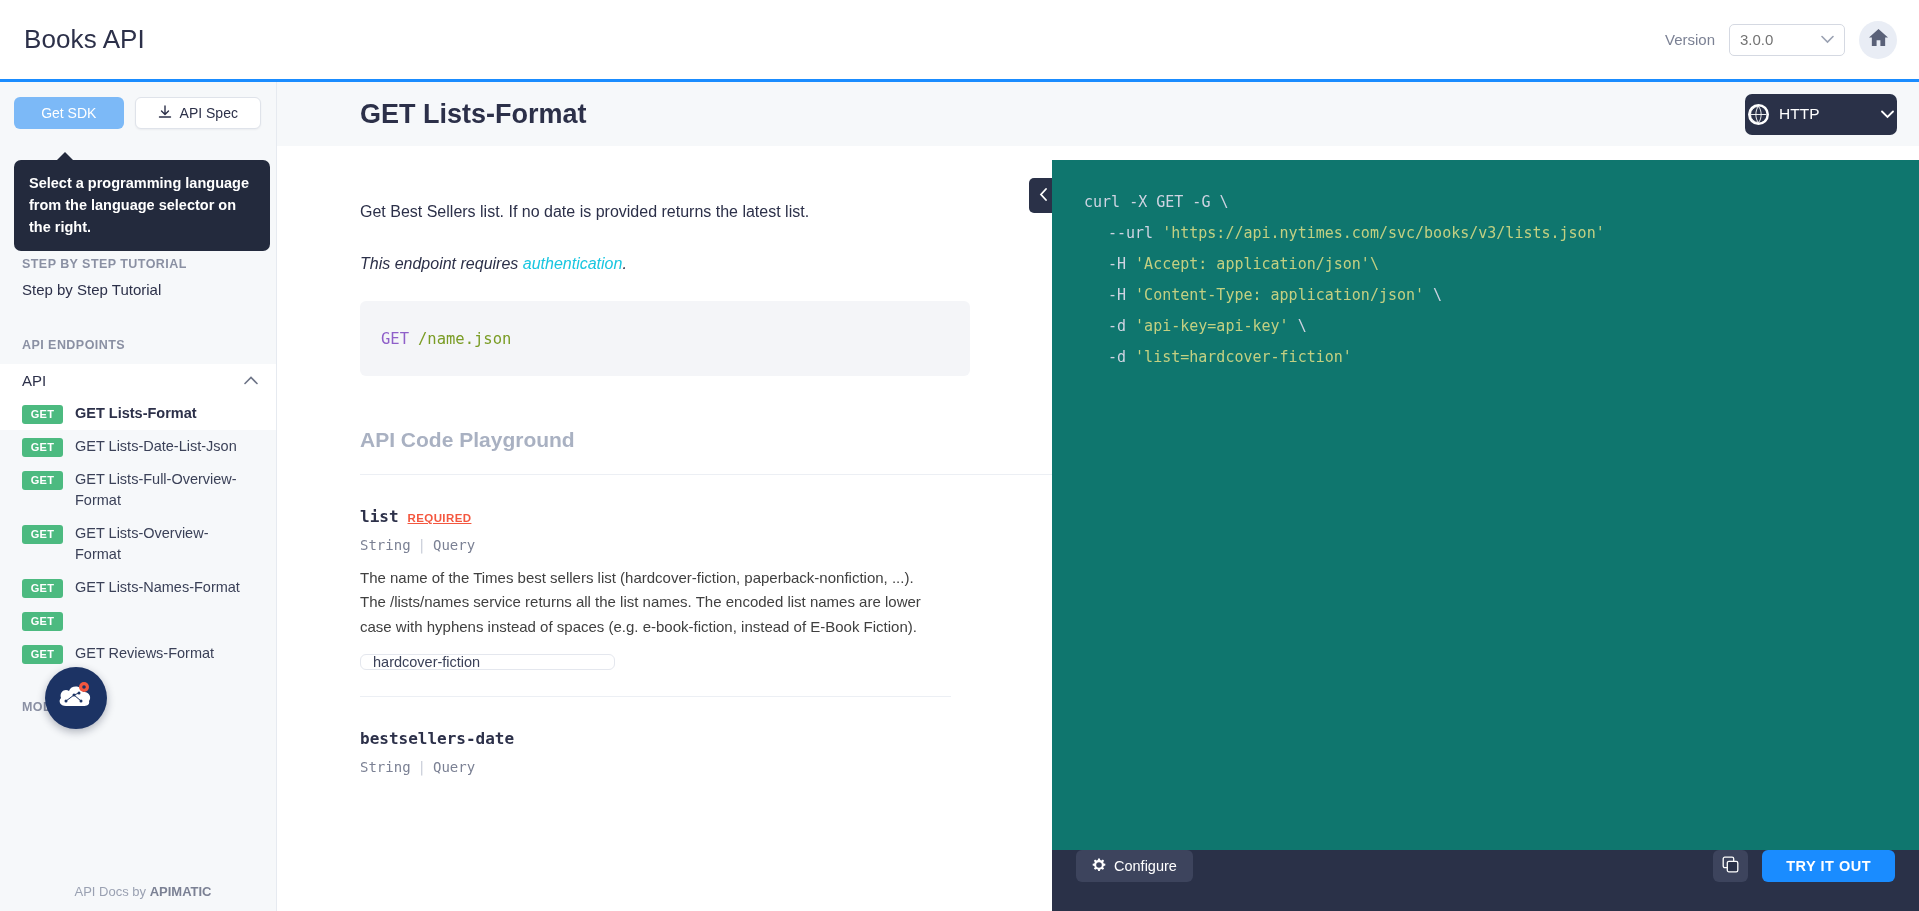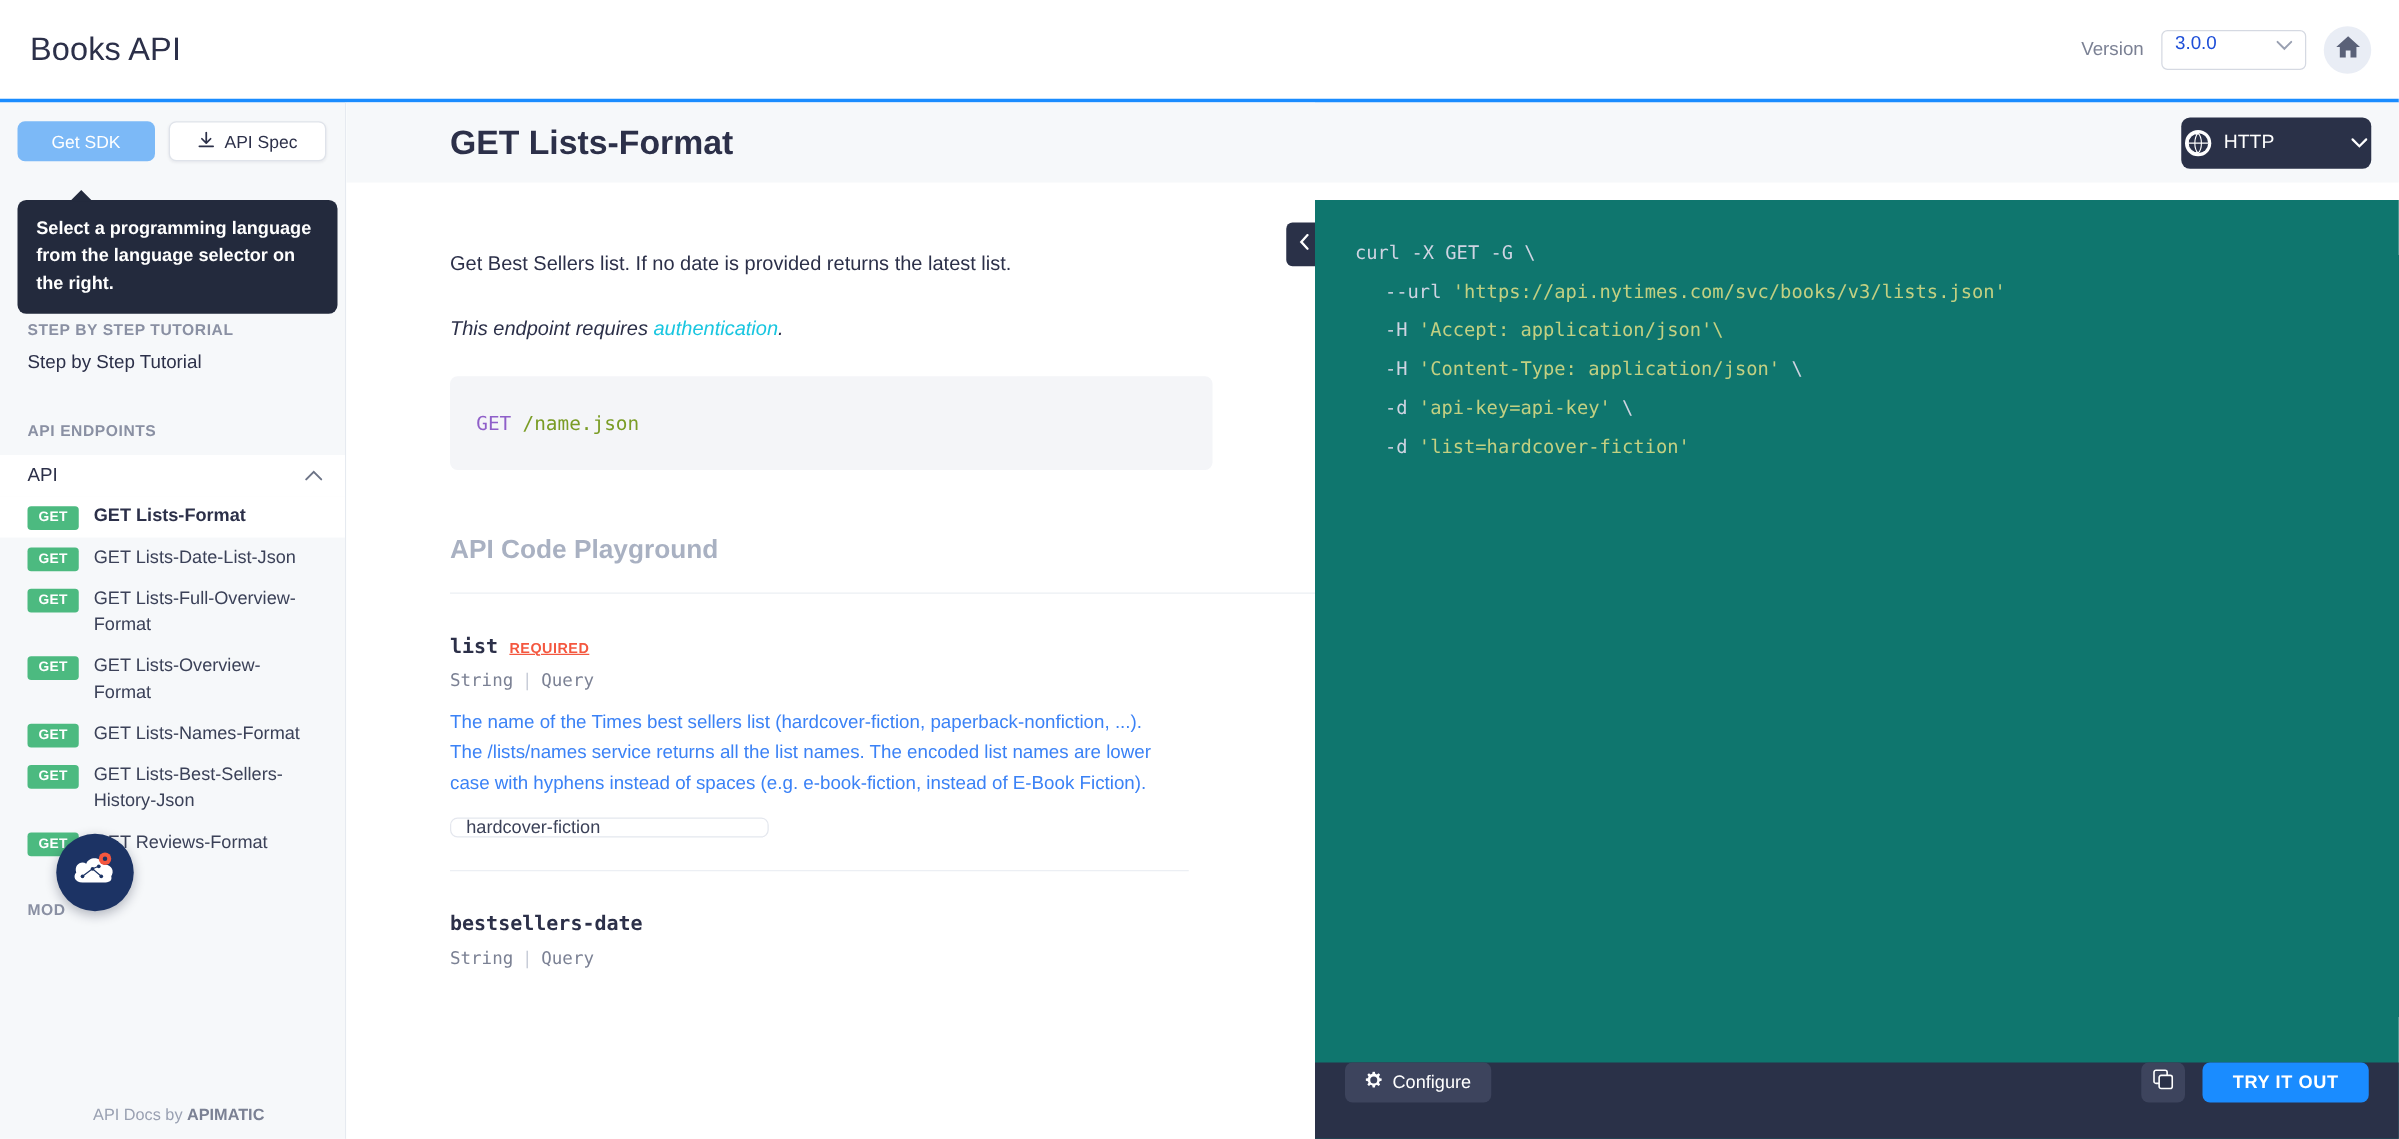--- a/index.html
+++ b/index.html
@@ -29,23 +29,23 @@
   }
   .topbar-right {
     margin-left: auto; margin-right: 22px;
     display: flex; align-items: center; gap: 14px;
   }
   .version-label { font-size: 15px; color: #7b8194; }
   .version-select {
     width: 116px; height: 32px;
     border: 1px solid #d5d9e2; border-radius: 5px;
     background: #fff;
-    display: flex; align-items: flex-end;
+    display: flex; align-items: center;
     padding: 12px 10px;
-    font-size: 15px; color: #1d4ed8;
+    font-size: 15px; color: #737373;
     position: relative;
   }
   .version-select .chev {
     margin-left: auto; color: #9aa1b2;
     font-size: 13px; line-height: 1;
   }
   .home-btn {
     width: 38px; height: 38px; border-radius: 50%;
     background: #e9edf5;
     display: flex; align-items: center; justify-content: center;
@@ -206,21 +206,21 @@
   }
   .param-meta {
     margin-top: 11px;
     font-family: "DejaVu Sans Mono", monospace;
     font-size: 14px; color: #7b8194;
   }
   .param-meta .bar { color: #c8cdd8; margin: 0 7px; }
   .param-desc {
     margin-top: 13px;
     width: 582px;
-    font-size: 15px; color: #3b82f6; line-height: 1.62;
+    font-size: 15px; color: #404040; line-height: 1.62;
   }
   .param-input {
     margin-top: 15px;
     width: 255px; height: 16px;
     border: 1px solid #e4e7ee; border-radius: 6px;
     background: #fff;
     display: flex; align-items: center;
     padding-left: 12px;
     font-size: 14.5px; color: #3b4158;
   }
@@ -372,21 +372,20 @@
     <div class="ep">
       <span class="verb">GET</span>
       <span class="ep-label">GET Lists-Overview-Format</span>
     </div>
     <div class="ep">
       <span class="verb">GET</span>
       <span class="ep-label">GET Lists-Names-Format</span>
     </div>
     <div class="ep">
       <span class="verb">GET</span>
-      <span class="ep-label">GET Lists-Best-Sellers-History-Json</span>
     </div>
     <div class="ep">
       <span class="verb">GET</span>
       <span class="ep-label">GET Reviews-Format</span>
     </div>
   </div>
 
   <div class="sec-head models">MOD</div>
 
   <div class="chat-bubble">

